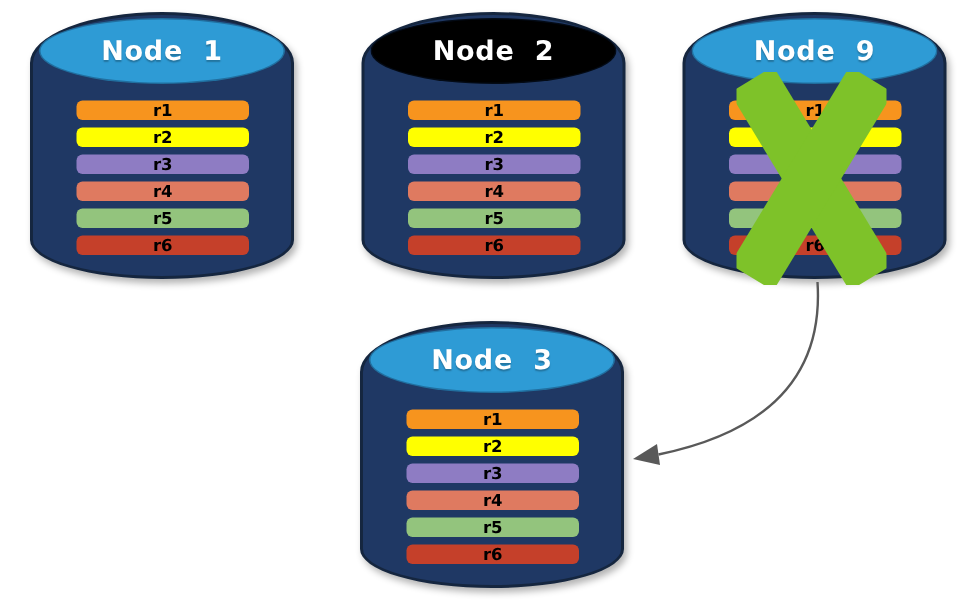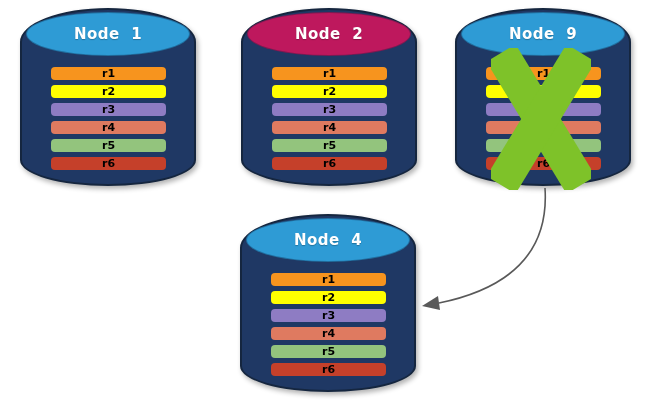--- a/index.html
+++ b/index.html
@@ -17,21 +17,21 @@
     background:#1F3864;
   }
   .cyl-top{
     position:absolute;left:6px;right:6px;top:4px;height:44px;box-sizing:border-box;
     border-radius:50%;
     border:1px solid rgba(10,30,60,.35);
     display:flex;align-items:center;justify-content:center;
     background:#2E9BD5;
   }
   .node-title{
-    color:#ffffff;font-weight:bold;font-size:15px;letter-spacing:.5px;white-space:pre;
+    color:#ffffff;font-weight:bold;font-size:18px;letter-spacing:.5px;white-space:pre;
     text-shadow:0 1px 1px rgba(0,0,0,.25);
     text-align:center;
   }
   .bars{position:absolute;left:31px;top:59px;width:115px;}
   .bar{
     height:13px;margin-bottom:5px;border-radius:4px;
     display:flex;align-items:center;justify-content:center;text-align:center;
   }
   .bar span{font-size:11px;font-weight:bold;color:#000;line-height:13px;}
   .x-mark{position:absolute;left:36px;top:40px;}
@@ -64,21 +64,21 @@
           <span>r5</span>
         </div>
       <div class="bar" style="background: rgb(197, 64, 42);">
           <span>r6</span>
         </div>
     </div>
   </div>
 
   <div class="node node-2">
     <div class="cyl-body" style="background: rgb(31, 56, 100);"></div>
-    <div class="cyl-top" style="background: #be185d;">
+    <div class="cyl-top" style="background: #000000;">
       <span class="node-title">Node  2</span>
     </div>
     <div class="bars">
       <div class="bar" style="background: rgb(247, 148, 30);">
           <span>r1</span>
         </div>
       <div class="bar" style="background: rgb(255, 255, 0);">
           <span>r2</span>
         </div>
       <div class="bar" style="background: rgb(142, 124, 195);">
@@ -123,21 +123,21 @@
     </div>
     <svg class="x-mark" width="100" height="142" viewBox="0 0 100 142">
       <line x1="10" y1="5" x2="90" y2="137" stroke="#7EC229" stroke-width="34"></line>
       <line x1="90" y1="5" x2="10" y2="137" stroke="#7EC229" stroke-width="34"></line>
     </svg>
   </div>
 
   <div class="node node-4">
     <div class="cyl-body" style="background: rgb(31, 56, 100);"></div>
     <div class="cyl-top" style="background: rgb(46, 155, 213);">
-      <span class="node-title">Node  4</span>
+      <span class="node-title">Node  3</span>
     </div>
     <div class="bars">
       <div class="bar" style="background: rgb(247, 148, 30);">
           <span>r1</span>
         </div>
       <div class="bar" style="background: rgb(255, 255, 0);">
           <span>r2</span>
         </div>
       <div class="bar" style="background: rgb(142, 124, 195);">
           <span>r3</span>

